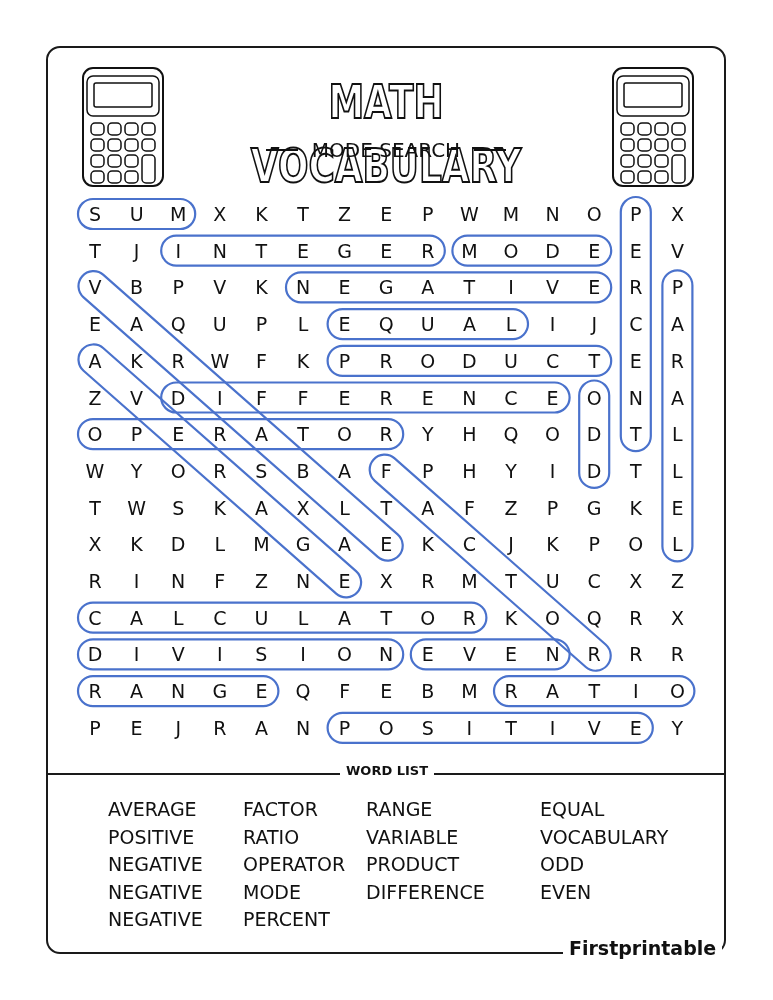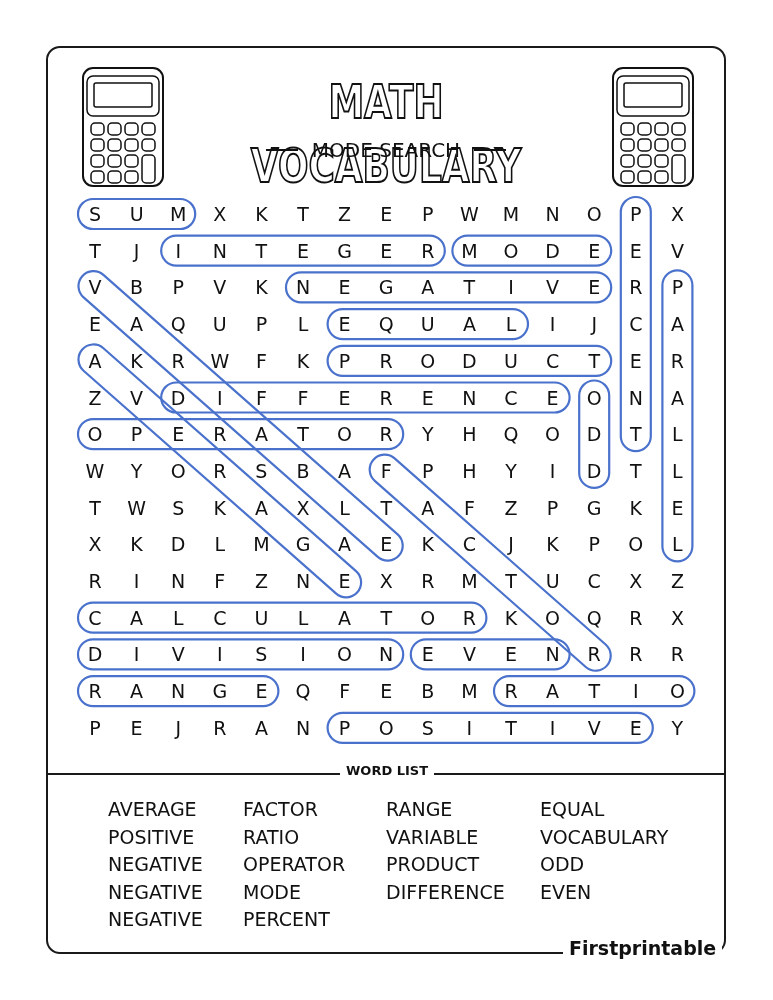--- a/index.html
+++ b/index.html
@@ -337,21 +337,21 @@
   <div>NEGATIVE</div>
   <div>NEGATIVE</div>
 </div>
 <div class="wl" style="left:243px; top:796px;">
   <div>FACTOR</div>
   <div>RATIO</div>
   <div>OPERATOR</div>
   <div>MODE</div>
   <div>PERCENT</div>
 </div>
-<div class="wl" style="left:386px; top:796px;">
+<div class="wl" style="left:366px; top:796px;">
   <div>RANGE</div>
   <div>VARIABLE</div>
   <div>PRODUCT</div>
   <div>DIFFERENCE</div>
 </div>
 <div class="wl" style="left:540px; top:796px;">
   <div>EQUAL</div>
   <div>VOCABULARY</div>
   <div>ODD</div>
   <div>EVEN</div>

